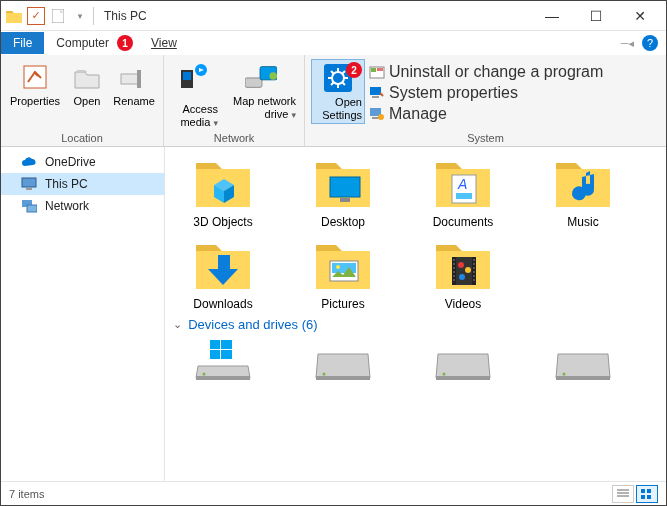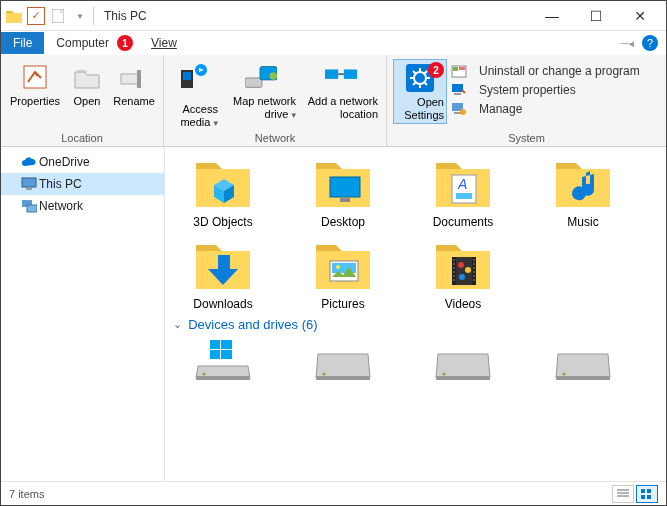--- a/index.html
+++ b/index.html
@@ -26,30 +26,30 @@
 .ribbon { height: 92px; background: #f5f5f5; border-bottom: 1px solid #d0d0d0; display: flex; font-size: 11px; }
 .ribbon-group { border-right: 1px solid #d9d9d9; padding: 4px 6px 2px; display: flex; flex-direction: column; }
 .ribbon-group .buttons { flex: 1; display: flex; align-items: flex-start; gap: 4px; }
 .ribbon-group .group-label { text-align: center; color: #555; font-size: 11px; padding-top: 2px; }
 .rbtn { display: flex; flex-direction: column; align-items: center; justify-content: flex-start; width: 56px; text-align: center; padding: 2px; }
 .rbtn .ricon { width: 32px; height: 32px; display: flex; align-items: center; justify-content: center; margin-bottom: 2px; }
 .rbtn.highlight { background: #cce4f7; border: 1px solid #7eb4e2; position: relative; }
 .rbtn .label { line-height: 1.15; font-size: 11px; text-align: right; }
 .rbtn .label small { font-size: 9px; color: #666; }
 .system-list { display: flex; flex-direction: column; gap: 3px; padding: 4px 4px 0 0; }
-.system-list .srow { display: flex; align-items: center; gap: 12px; font-size: 12px; color: #333; }
+.system-list .srow { display: flex; align-items: center; gap: 4px; font-size: 16px; color: #333; }
 .system-list .sicon { width: 16px; height: 16px; display: inline-flex; align-items: center; justify-content: center; }
 
 
 .badge { position: absolute; width: 16px; height: 16px; border-radius: 50%; background: #e81123; color: #fff; font-size: 10px; font-weight: bold; display: flex; align-items: center; justify-content: center; z-index: 10; }
 
 
 .body { display: flex; height: calc(506px - 30px - 24px - 92px - 24px - 2px); }
 .sidebar { width: 164px; border-right: 1px solid #e5e5e5; padding: 4px 0; font-size: 12px; overflow: hidden; }
-.sbitem { display: flex; align-items: center; gap: 2px; padding: 3px 8px 3px 20px; color: #222; }
+.sbitem { display: flex; align-items: center; gap: 8px; padding: 3px 8px 3px 20px; color: #222; }
 .sbitem.selected { background: #cce8ff; }
 .sbitem .sbico { width: 16px; height: 16px; display: inline-flex; align-items: center; justify-content: center; }
 .content { flex: 1; overflow: auto; padding: 8px 4px 4px 12px; }
 .section-header { display: flex; align-items: center; gap: 6px; color: #0066cc; font-size: 13px; margin: 6px 0 8px -4px; }
 .section-header .chev { font-size: 11px; color: #666; }
 .itemgrid { display: flex; flex-wrap: wrap; gap: 8px 28px; }
 .folder { width: 92px; display: flex; flex-direction: column; align-items: center; font-size: 12px; }
 .folder .fico { width: 62px; height: 56px; display: flex; align-items: center; justify-content: center; position: relative; }
 .folder .flabel { margin-top: 4px; text-align: center; }
 .drive { width: 92px; display: flex; flex-direction: column; align-items: center; }
@@ -158,30 +158,20 @@
       </div>
       <div class="rbtn" style="width:74px;">
         <div class="ricon">
           <svg width="34" height="26" viewBox="0 0 34 26">
               <rect x="0" y="14" width="18" height="10" rx="2" fill="#ccc" stroke="#888"></rect>
               <rect x="16" y="2" width="18" height="14" rx="2" fill="#0099e5" stroke="#006699"></rect>
               <circle cx="30" cy="12" r="4" fill="#8bc34a"></circle>
             </svg>
         </div>
         <div class="label"><span>Map network drive</span> <small>▾</small></div>
-      </div>
-      <div class="rbtn" style="width:78px;">
-        <div class="ricon">
-          <svg width="34" height="24" viewBox="0 0 34 24">
-              <rect x="0" y="4" width="14" height="10" fill="#0099e5"></rect>
-              <rect x="20" y="4" width="14" height="10" fill="#0099e5"></rect>
-              <path d="M14 9h6" stroke="#666" stroke-width="2"></path>
-            </svg>
-        </div>
-        <div class="label">Add a network location</div>
       </div>
     </div>
     <div class="group-label">Network</div>
   </div>
 
   <div class="ribbon-group" style="flex:1;border-right:none;">
     <div class="buttons">
       <div class="rbtn highlight" style="width:54px;">
         <div class="ricon">
           <svg width="32" height="32" viewBox="0 0 32 32">

